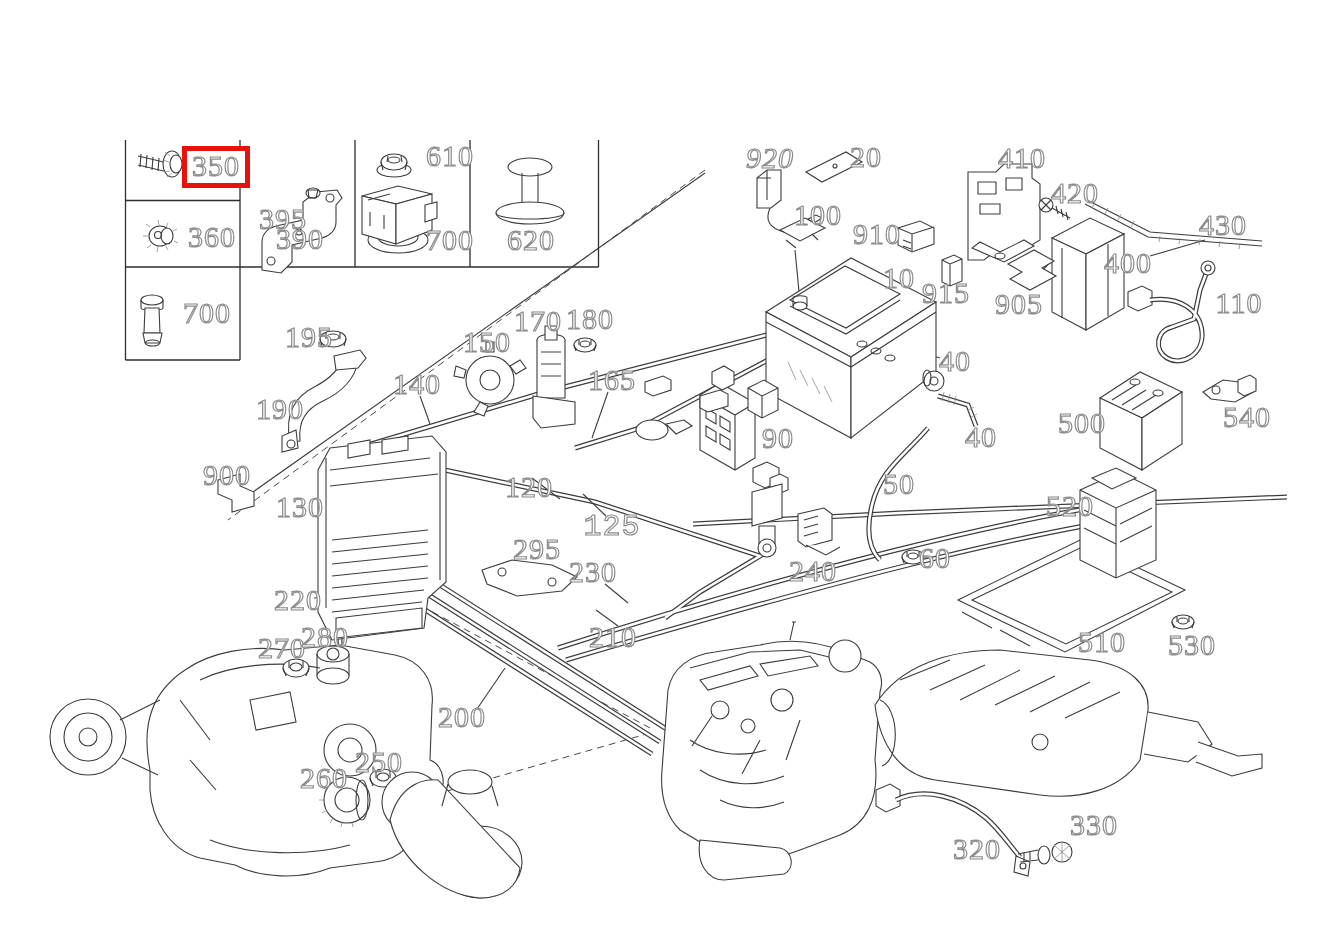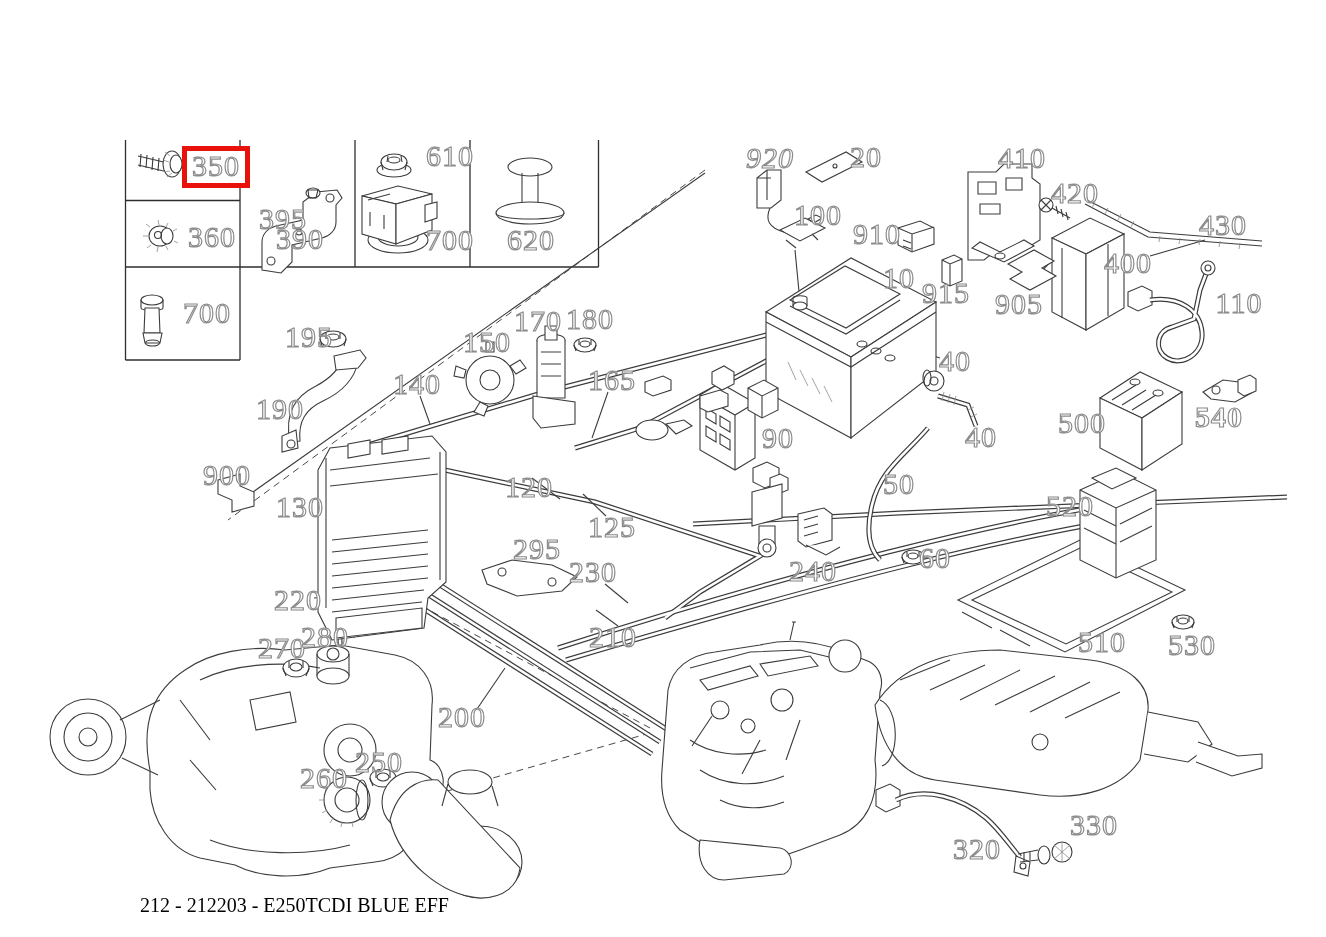--- a/index.html
+++ b/index.html
@@ -447,21 +447,21 @@
         <div class="callout" style="left: 309px; top: 337px;">195</div>
         <div class="callout" style="left: 538px; top: 321px;">170</div>
         <div class="callout" style="left: 590px; top: 319px;">180</div>
         <div class="callout" style="left: 487px; top: 342px;">150</div>
         <div class="callout" style="left: 612px; top: 380px;">165</div>
         <div class="callout" style="left: 280px; top: 409px;">190</div>
         <div class="callout" style="left: 417px; top: 384px;">140</div>
         <div class="callout" style="left: 227px; top: 475px;">900</div>
         <div class="callout" style="left: 300px; top: 507px;">130</div>
         <div class="callout" style="left: 529px; top: 487px;">120</div>
-        <div class="callout" style="left: 612px; top: 527px;">125</div>
+        <div class="callout" style="left: 612px; top: 527px; font-family: Liberation Mono, monospace;">125</div>
         <div class="callout" style="left: 537px; top: 549px;">295</div>
         <div class="callout" style="left: 593px; top: 572px;">230</div>
         <div class="callout" style="left: 613px; top: 637px;">210</div>
         <div class="callout" style="left: 298px; top: 600px;">220</div>
         <div class="callout" style="left: 282px; top: 648px;">270</div>
         <div class="callout" style="left: 325px; top: 637px;">280</div>
         <div class="callout" style="left: 462px; top: 717px;">200</div>
         <div class="callout" style="left: 324px; top: 778px;">260</div>
         <div class="callout" style="left: 379px; top: 762px;">250</div>
         <div class="callout" style="left: 770px; top: 158px; font-style: italic;">920</div>
@@ -476,23 +476,22 @@
         <div class="callout" style="left: 981px; top: 437px;">40</div>
         <div class="callout" style="left: 899px; top: 484px;">50</div>
         <div class="callout" style="left: 935px; top: 558px;">60</div>
         <div class="callout" style="left: 813px; top: 571px;">240</div>
         <div class="callout" style="left: 1022px; top: 158px;">410</div>
         <div class="callout" style="left: 1075px; top: 193px;">420</div>
         <div class="callout" style="left: 1223px; top: 225px;">430</div>
         <div class="callout" style="left: 1128px; top: 263px;">400</div>
         <div class="callout" style="left: 1239px; top: 303px;">110</div>
         <div class="callout" style="left: 1082px; top: 423px;">500</div>
-        <div class="callout" style="left: 1219px; top: 417px; font-weight: bold;">540</div>
+        <div class="callout" style="left: 1247px; top: 417px;">540</div>
         <div class="callout" style="left: 1070px; top: 506px;">520</div>
         <div class="callout" style="left: 1102px; top: 642px;">510</div>
         <div class="callout" style="left: 1192px; top: 645px;">530</div>
         <div class="callout" style="left: 977px; top: 849px;">320</div>
         <div class="callout" style="left: 1057px; top: 825px; margin-left: 37px;">330</div>
       </div>
   </div>
 
-  <div class="footer">212 - 212203 - E250TCDI BLUE EFF</div>
 </div>
 
 </body></html>

